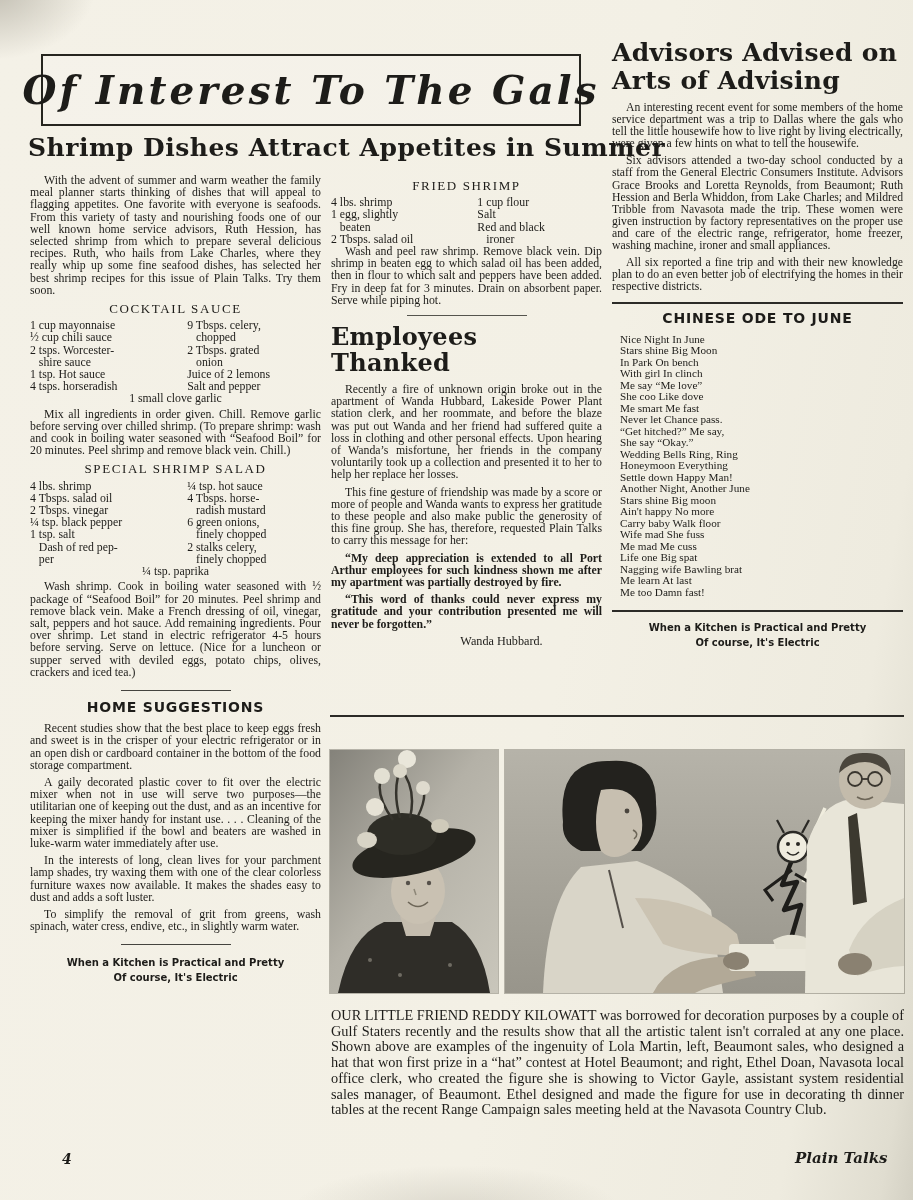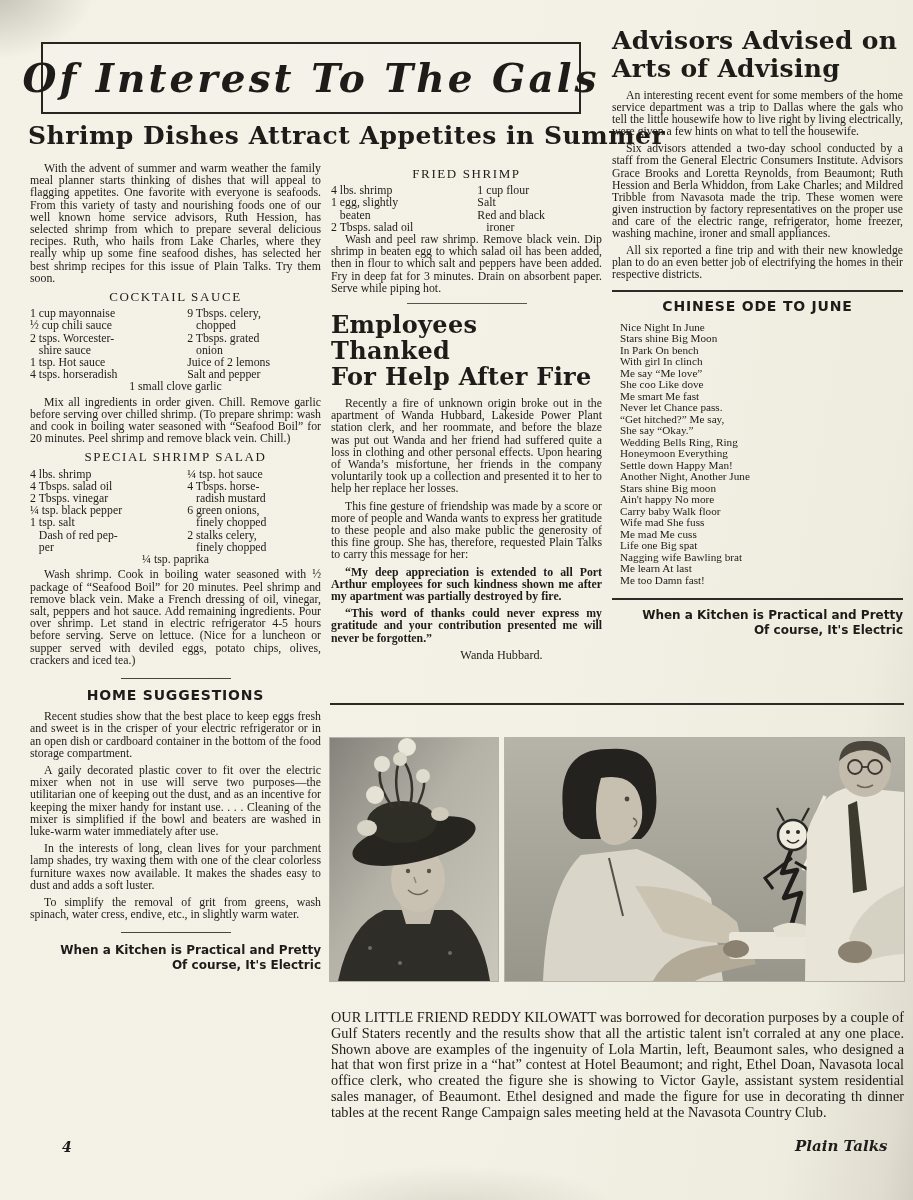--- a/index.html
+++ b/index.html
@@ -7,21 +7,21 @@
     position:relative;width:913px;height:1200px;margin:0 auto;overflow:hidden;
     background:linear-gradient(100deg,#f4f1e7 0%,#f3f0e5 60%,#eeebdf 88%,#e0ddd0 97%,#d3d0c3 100%);
     font-family:"Liberation Serif",serif;color:#1d1c19;
   }
   .page::before{
     content:"";position:absolute;inset:0;pointer-events:none;
     background:
       radial-gradient(150px 100px at -10px -10px, rgba(110,105,90,.38), rgba(110,105,90,0) 70%),
       radial-gradient(220px 60px at 50% 1210px, rgba(110,105,90,.18), rgba(110,105,90,0) 75%);
   }
-  .abs{position:absolute;}
+  .abs{position:absolute;margin-top:12px;}
   
   .banner{left:41px;top:42px;width:536px;height:68px;border:2.5px solid #26251f;
     display:flex;align-items:center;justify-content:center;background:rgba(255,255,255,.12);}
   .banner-title{font-family:"DejaVu Serif",serif;font-style:italic;font-weight:700;
     font-size:39px;letter-spacing:3px;white-space:nowrap;transform:scaleY(1.02);}
   
   .headline-xl{left:28px;top:121px;width:575px;font-family:"DejaVu Serif",serif;font-weight:700;
     font-size:25px;letter-spacing:.5px;white-space:nowrap;}
   .headline-md{font-family:"DejaVu Serif",serif;font-weight:700;font-size:24px;line-height:26px;
     letter-spacing:.3px;margin:4px 0 7px;}
@@ -34,22 +34,22 @@
   .recipe-title{text-align:center;font-size:13px;letter-spacing:1.6px;margin:7px 0 4px;white-space:nowrap;}
   .ing-row{display:flex;}
   .ing-l{flex:0 0 54%;white-space:pre-wrap;}
   .ing-r{flex:1;white-space:pre-wrap;}
   .ing-center{text-align:center;margin:0 0 3px;}
   .rule-center{width:110px;border-top:1.5px solid #45443f;margin:12px auto 10px;}
   .rule-short{width:120px;border-top:1px solid #55544e;margin:9px auto 8px;}
   .rule-col{border-top:2px solid #2c2b27;margin:9px 0 8px;}
   .sans-head{font-family:"DejaVu Sans",sans-serif;font-weight:700;text-align:center;
     font-size:14px;letter-spacing:.8px;margin:4px 0 9px;}
-  .slogan{font-family:"DejaVu Sans",sans-serif;font-weight:700;text-align:right;
-    font-size:12px;line-height:15px;margin-top:4px;}
+  .slogan{font-family:"DejaVu Sans",sans-serif;font-weight:700;text-align:center;
+    font-size:10px;line-height:15px;margin-top:4px;}
   .bold-msg{font-weight:700;}
   .signature{font-weight:400;font-size:12.2px;text-align:center;padding-left:70px;margin-top:1px;}
   .poem{font-family:Liberation Serif, serif;font-size:11.2px;line-height:11.5px;padding-left:8px;}
   .poem div{white-space:nowrap;}
   
   .photos{left:330px;top:703px;width:574px;}
   .photos-rule{border-top:2.5px solid #2b2a26;}
   .photo-row{display:flex;gap:7px;margin-top:33px;}
   svg.photo{display:block;box-shadow:0 0 0 1px rgba(70,66,55,.35);}
   .caption{left:331px;top:996px;width:573px;font-size:14.3px;line-height:15.7px;text-align:justify;}
@@ -169,21 +169,20 @@
           <span class="ing-l">2 Tbsps. salad oil</span>
           <span class="ing-r">   ironer</span>
         </div>
       </div>
     <p class="p">Wash and peel raw shrimp. Remove black vein. Dip shrimp in beaten egg to which salad oil has been added, then in flour to which salt and peppers have been added. Fry in deep fat for 3 minutes. Drain on absorbent paper. Serve while piping hot.</p>
 
     <div class="rule-short"></div>
 
     <div class="headline-md">
       <div>Employees Thanked</div>
-      <div>For Help After Fire</div>
     </div>
     <div>
         <p class="p">Recently a fire of unknown origin broke out in the apartment of Wanda Hubbard, Lakeside Power Plant station clerk, and her roommate, and before the blaze was put out Wanda and her friend had suffered quite a loss in clothing and other personal effects. Upon hearing of Wanda’s misfortune, her friends in the company voluntarily took up a collection and presented it to her to help her replace her losses.</p>
         <p class="p">This fine gesture of friendship was made by a score or more of people and Wanda wants to express her gratitude to these people and also make public the generosity of this fine group. She has, therefore, requested Plain Talks to carry this message for her:</p>
       </div>
     <div>
         <p class="p bold-msg">“My deep appreciation is extended to all Port Arthur employees for such kindness shown me after my apartment was partially destroyed by fire.</p>
         <p class="p bold-msg">“This word of thanks could never express my gratitude and your contribution presented me will never be forgotten.”</p>
       </div>
     <div class="signature">Wanda Hubbard.</div>

